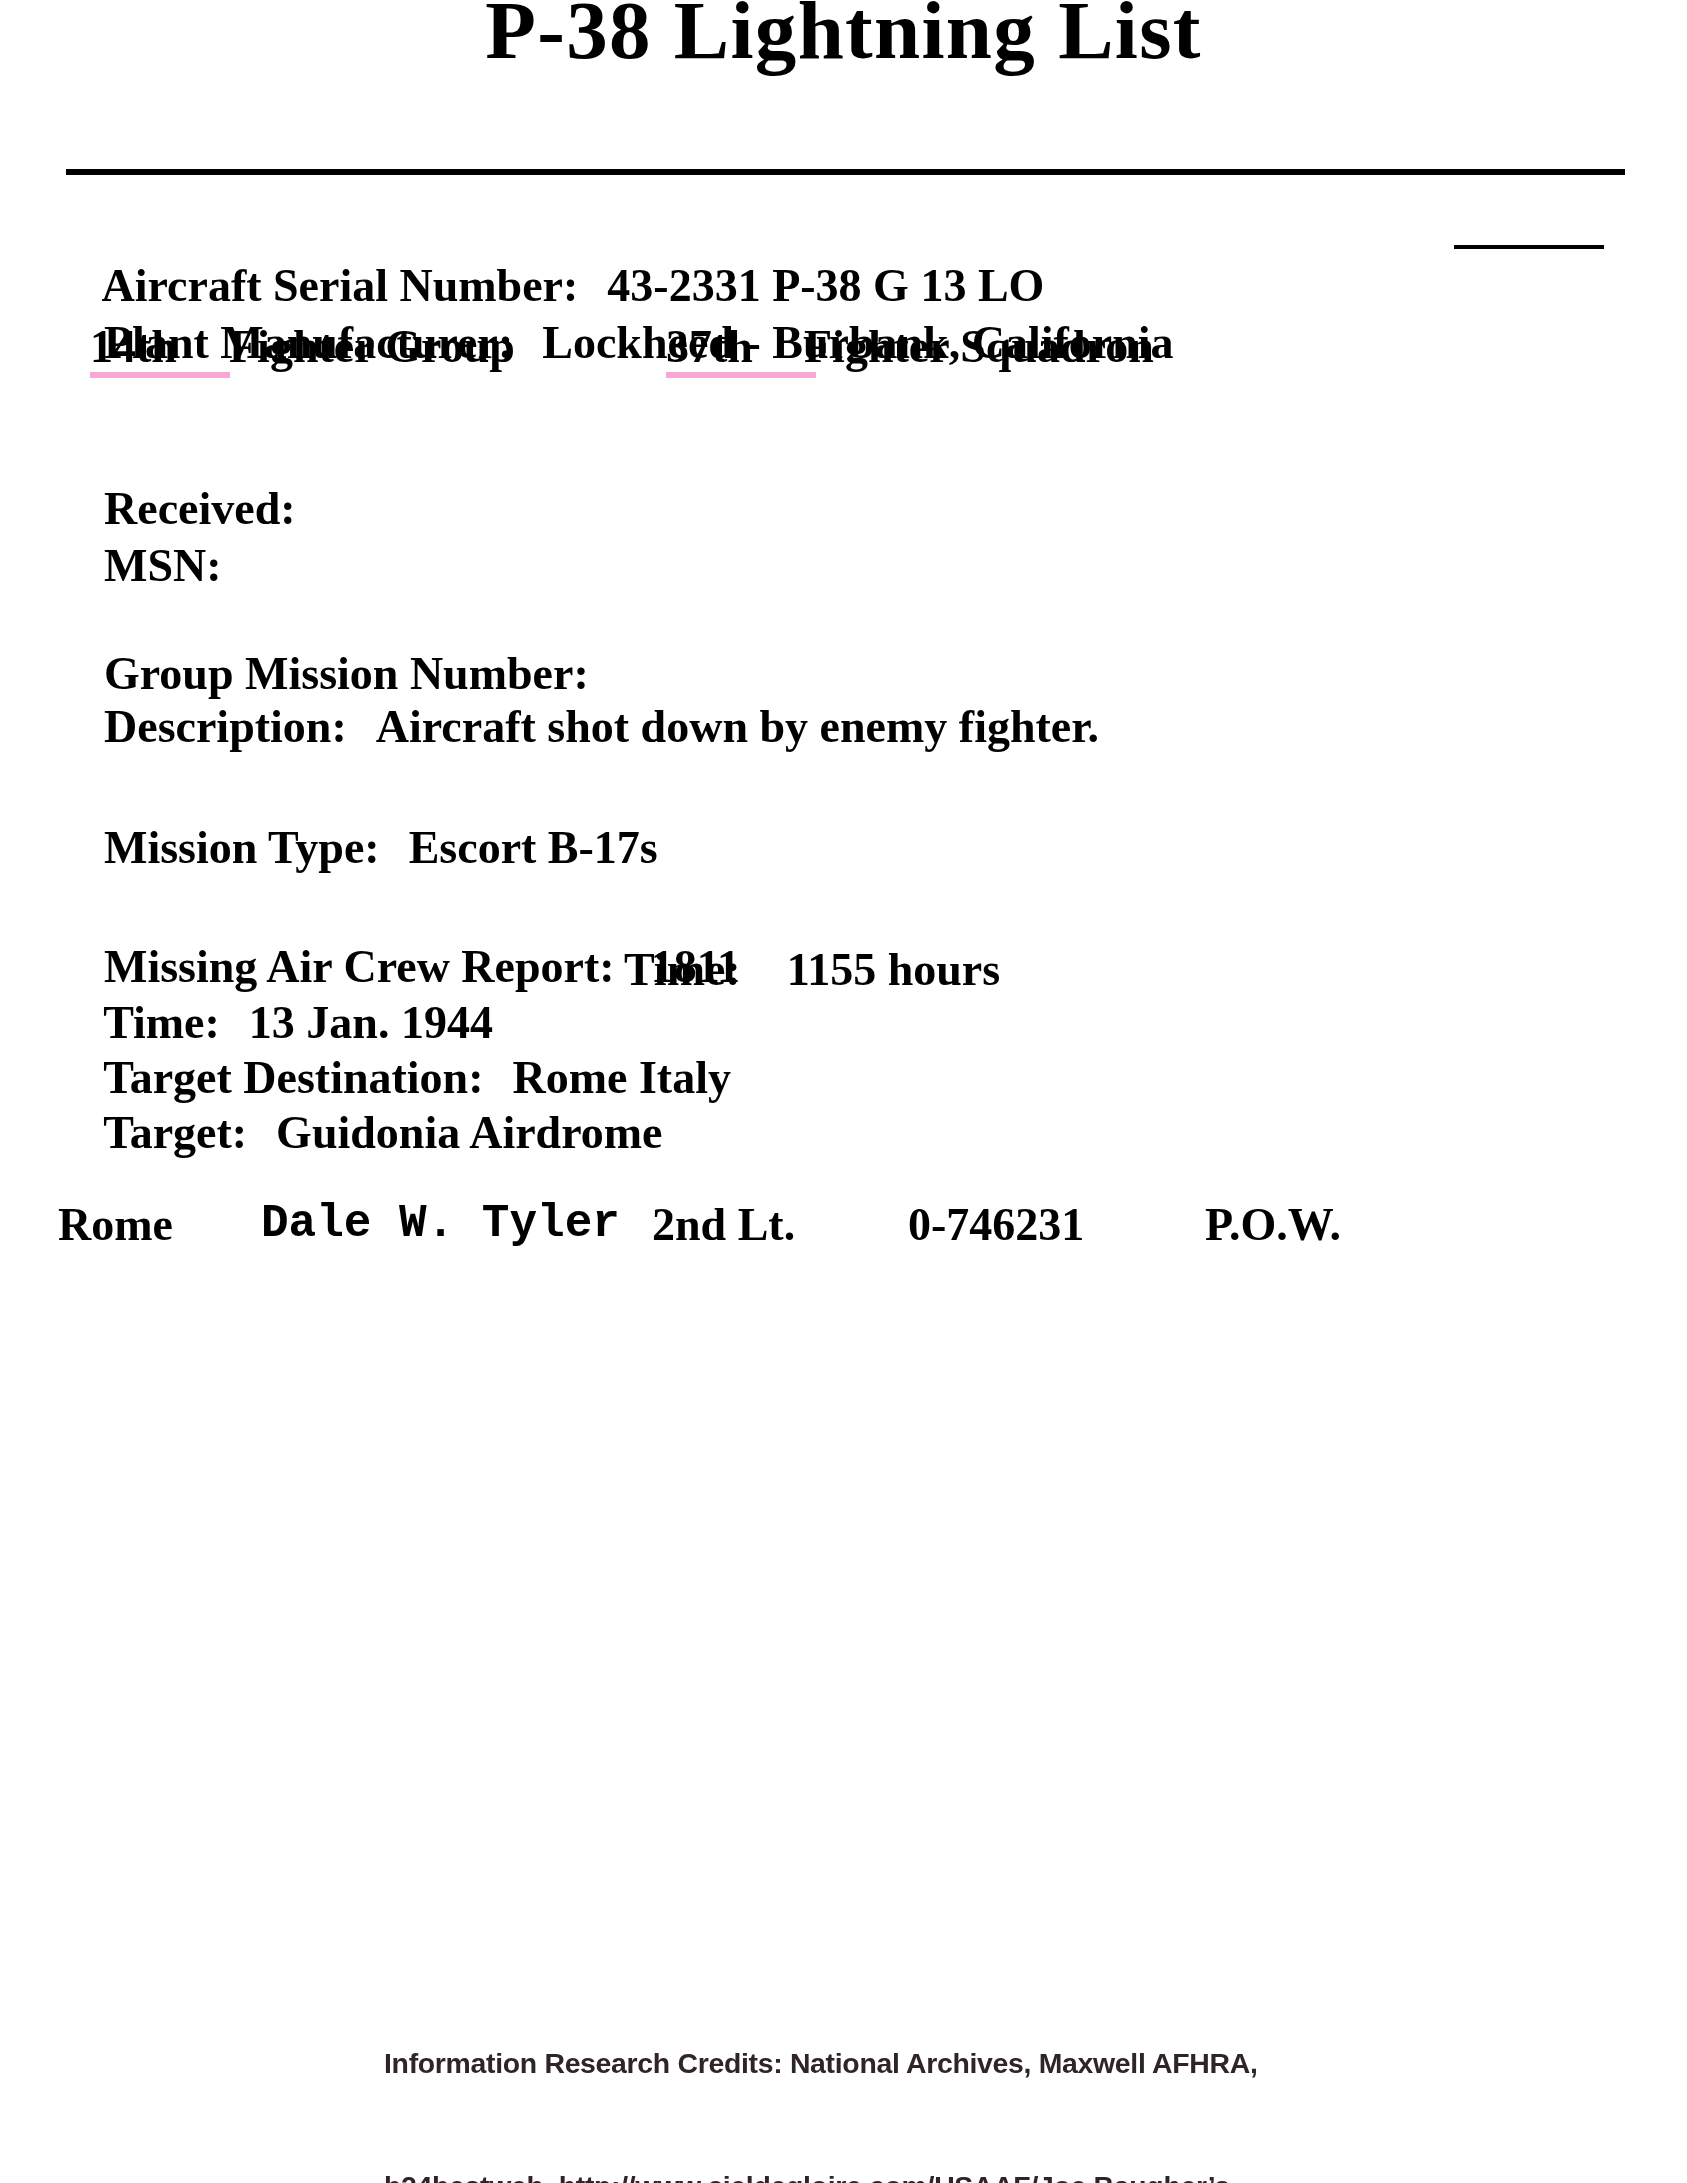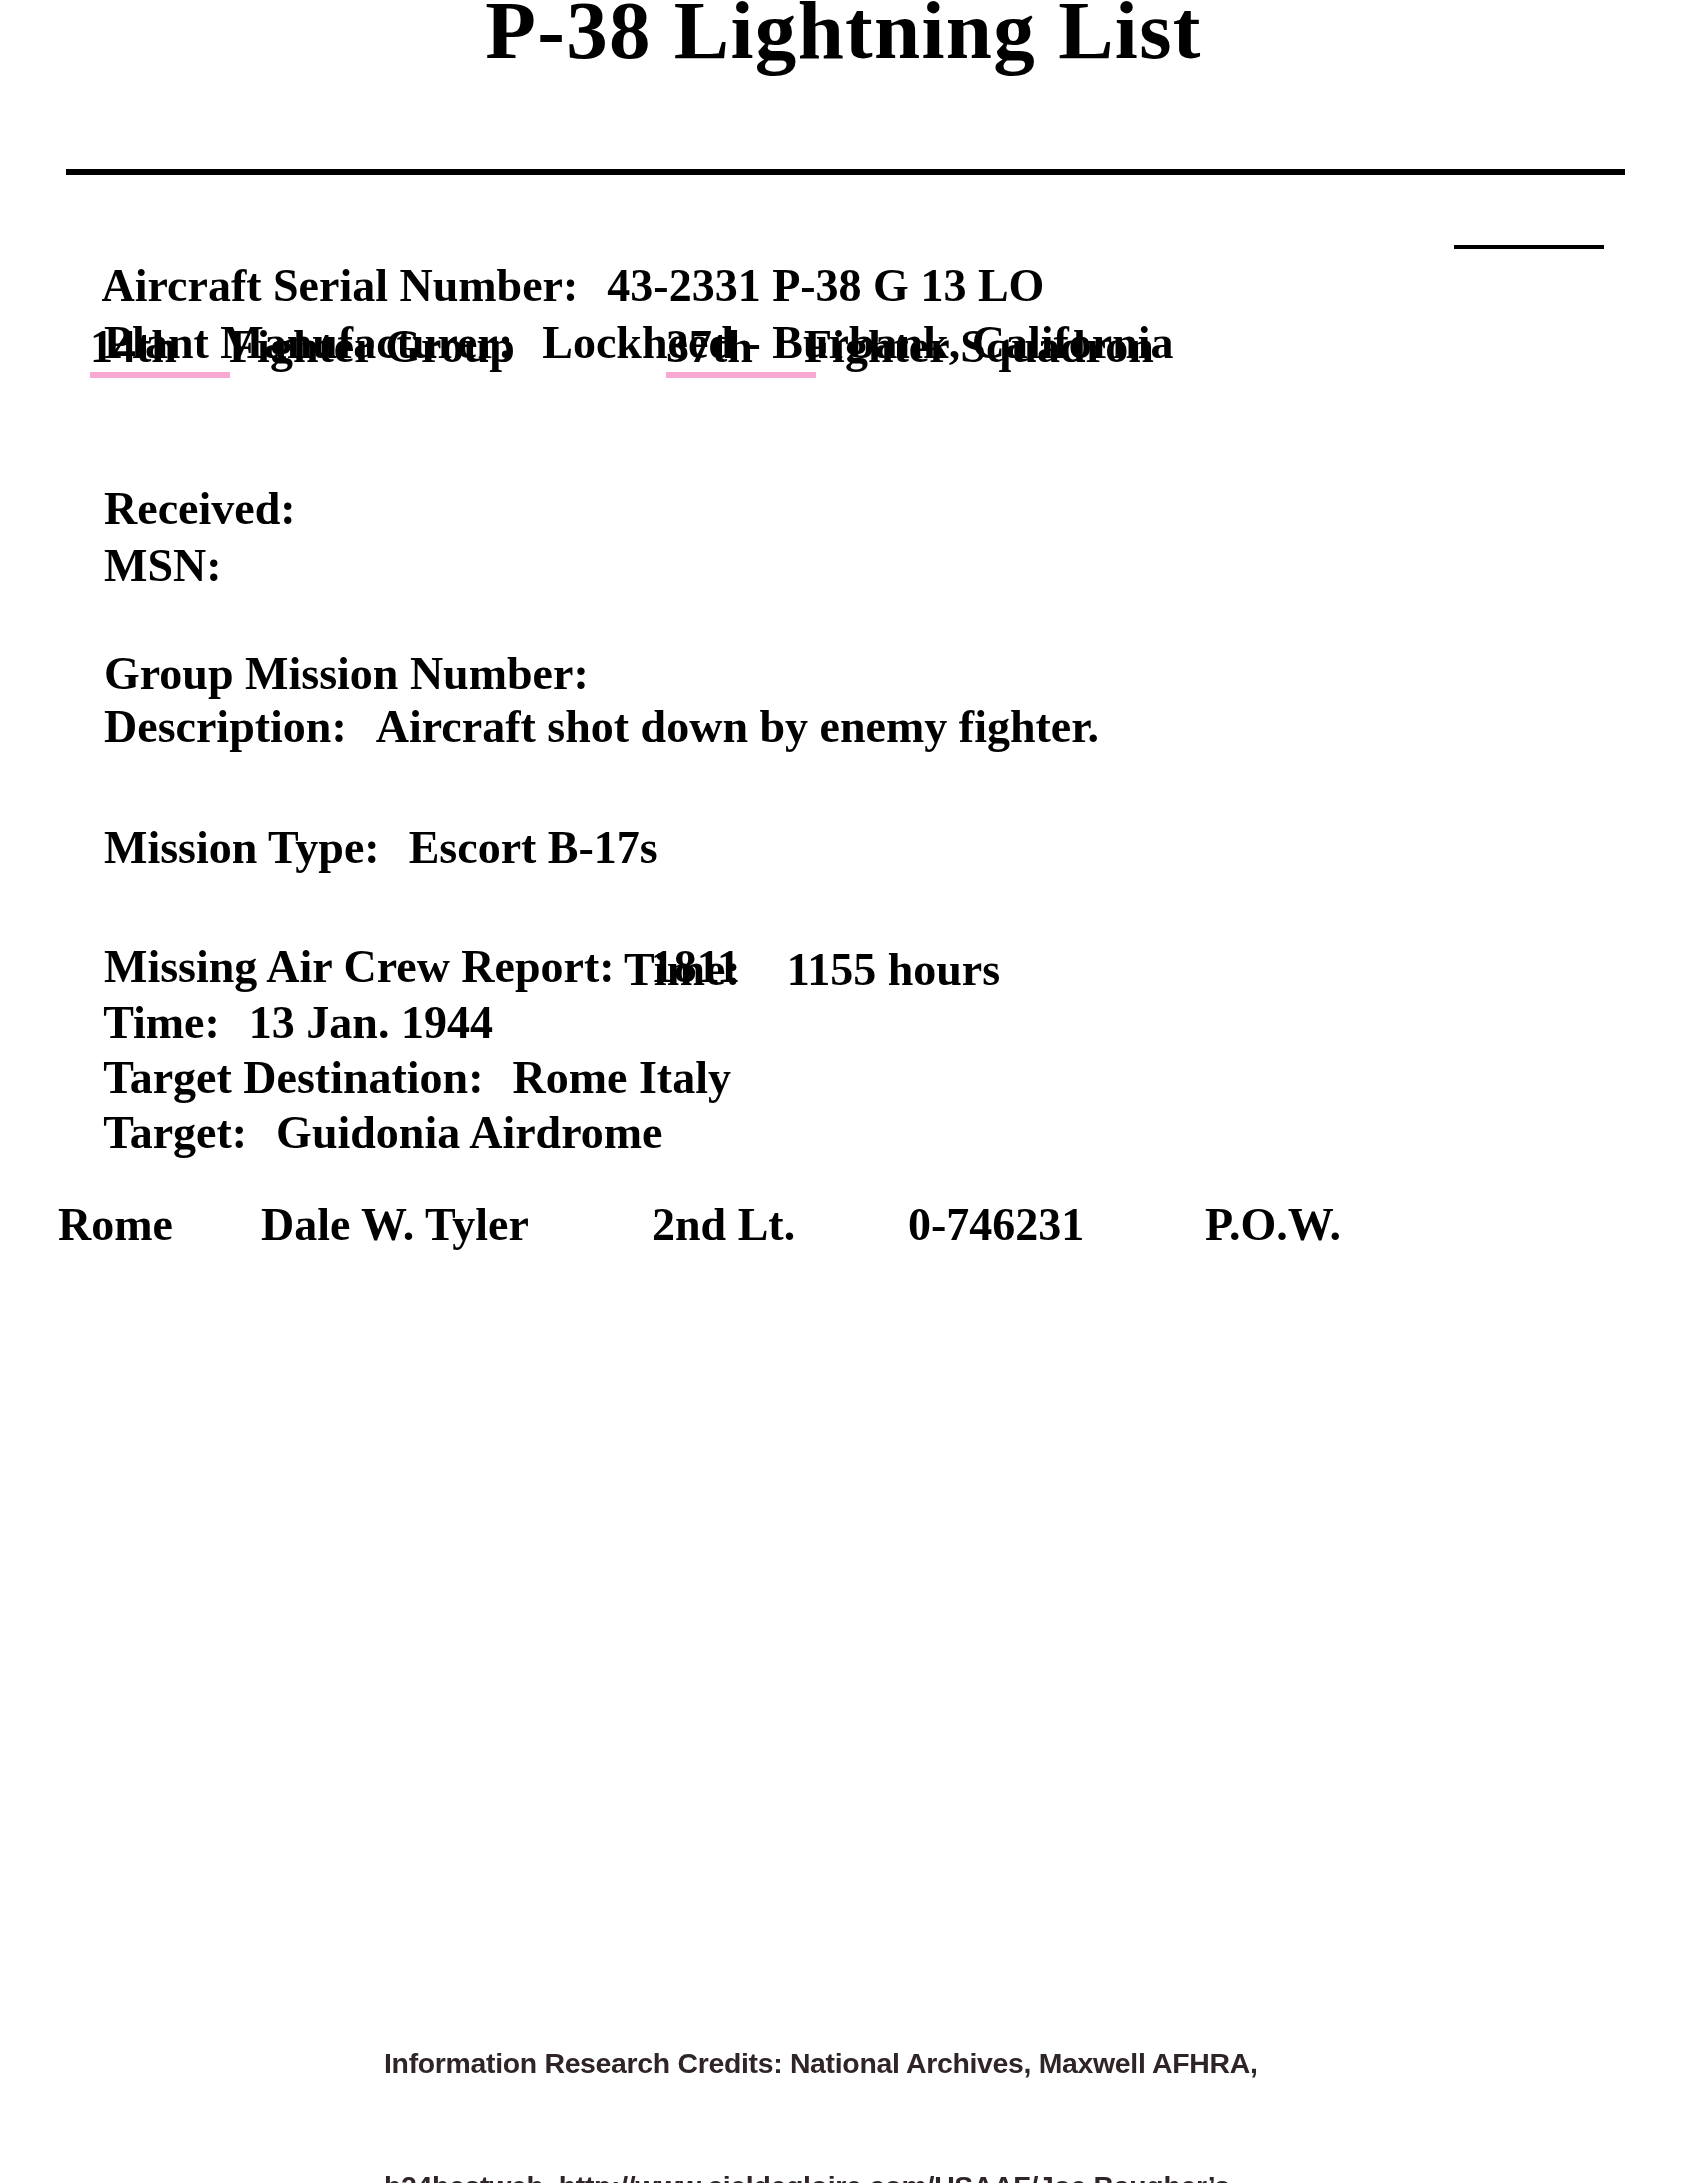--- a/index.html
+++ b/index.html
@@ -64,21 +64,21 @@
   .ln-missiontype{top:768px;}
   .ln-macr{top:887px;}
   .ln-date{top:943px;}
   .ln-targetdest{top:998px;}
   .ln-target{top:1053px;}
   .ln-pilot{top:1198px;width:1522px;}
   .pos-fgroup{left:171px;}
   .pos-squadron{left:576px;}
   .pos-fsquadron{left:746px;}
   .pos-time{left:566px;}
-  .pos-pname{left:203px;}
+  .pos-pname{left:203px;font-family:Liberation Mono, monospace;}
   .pos-prank{left:594px;}
   .pos-pserial{left:850px;}
   .pos-pstatus{left:1147px;}
   .footer{
     position:absolute;left:384px;top:1961px;
     font-family:"Liberation Sans","DejaVu Sans",sans-serif;
     font-weight:bold;
     font-size:28.4px;line-height:41px;
     color:#2f2426;
     letter-spacing:-0.3px;

